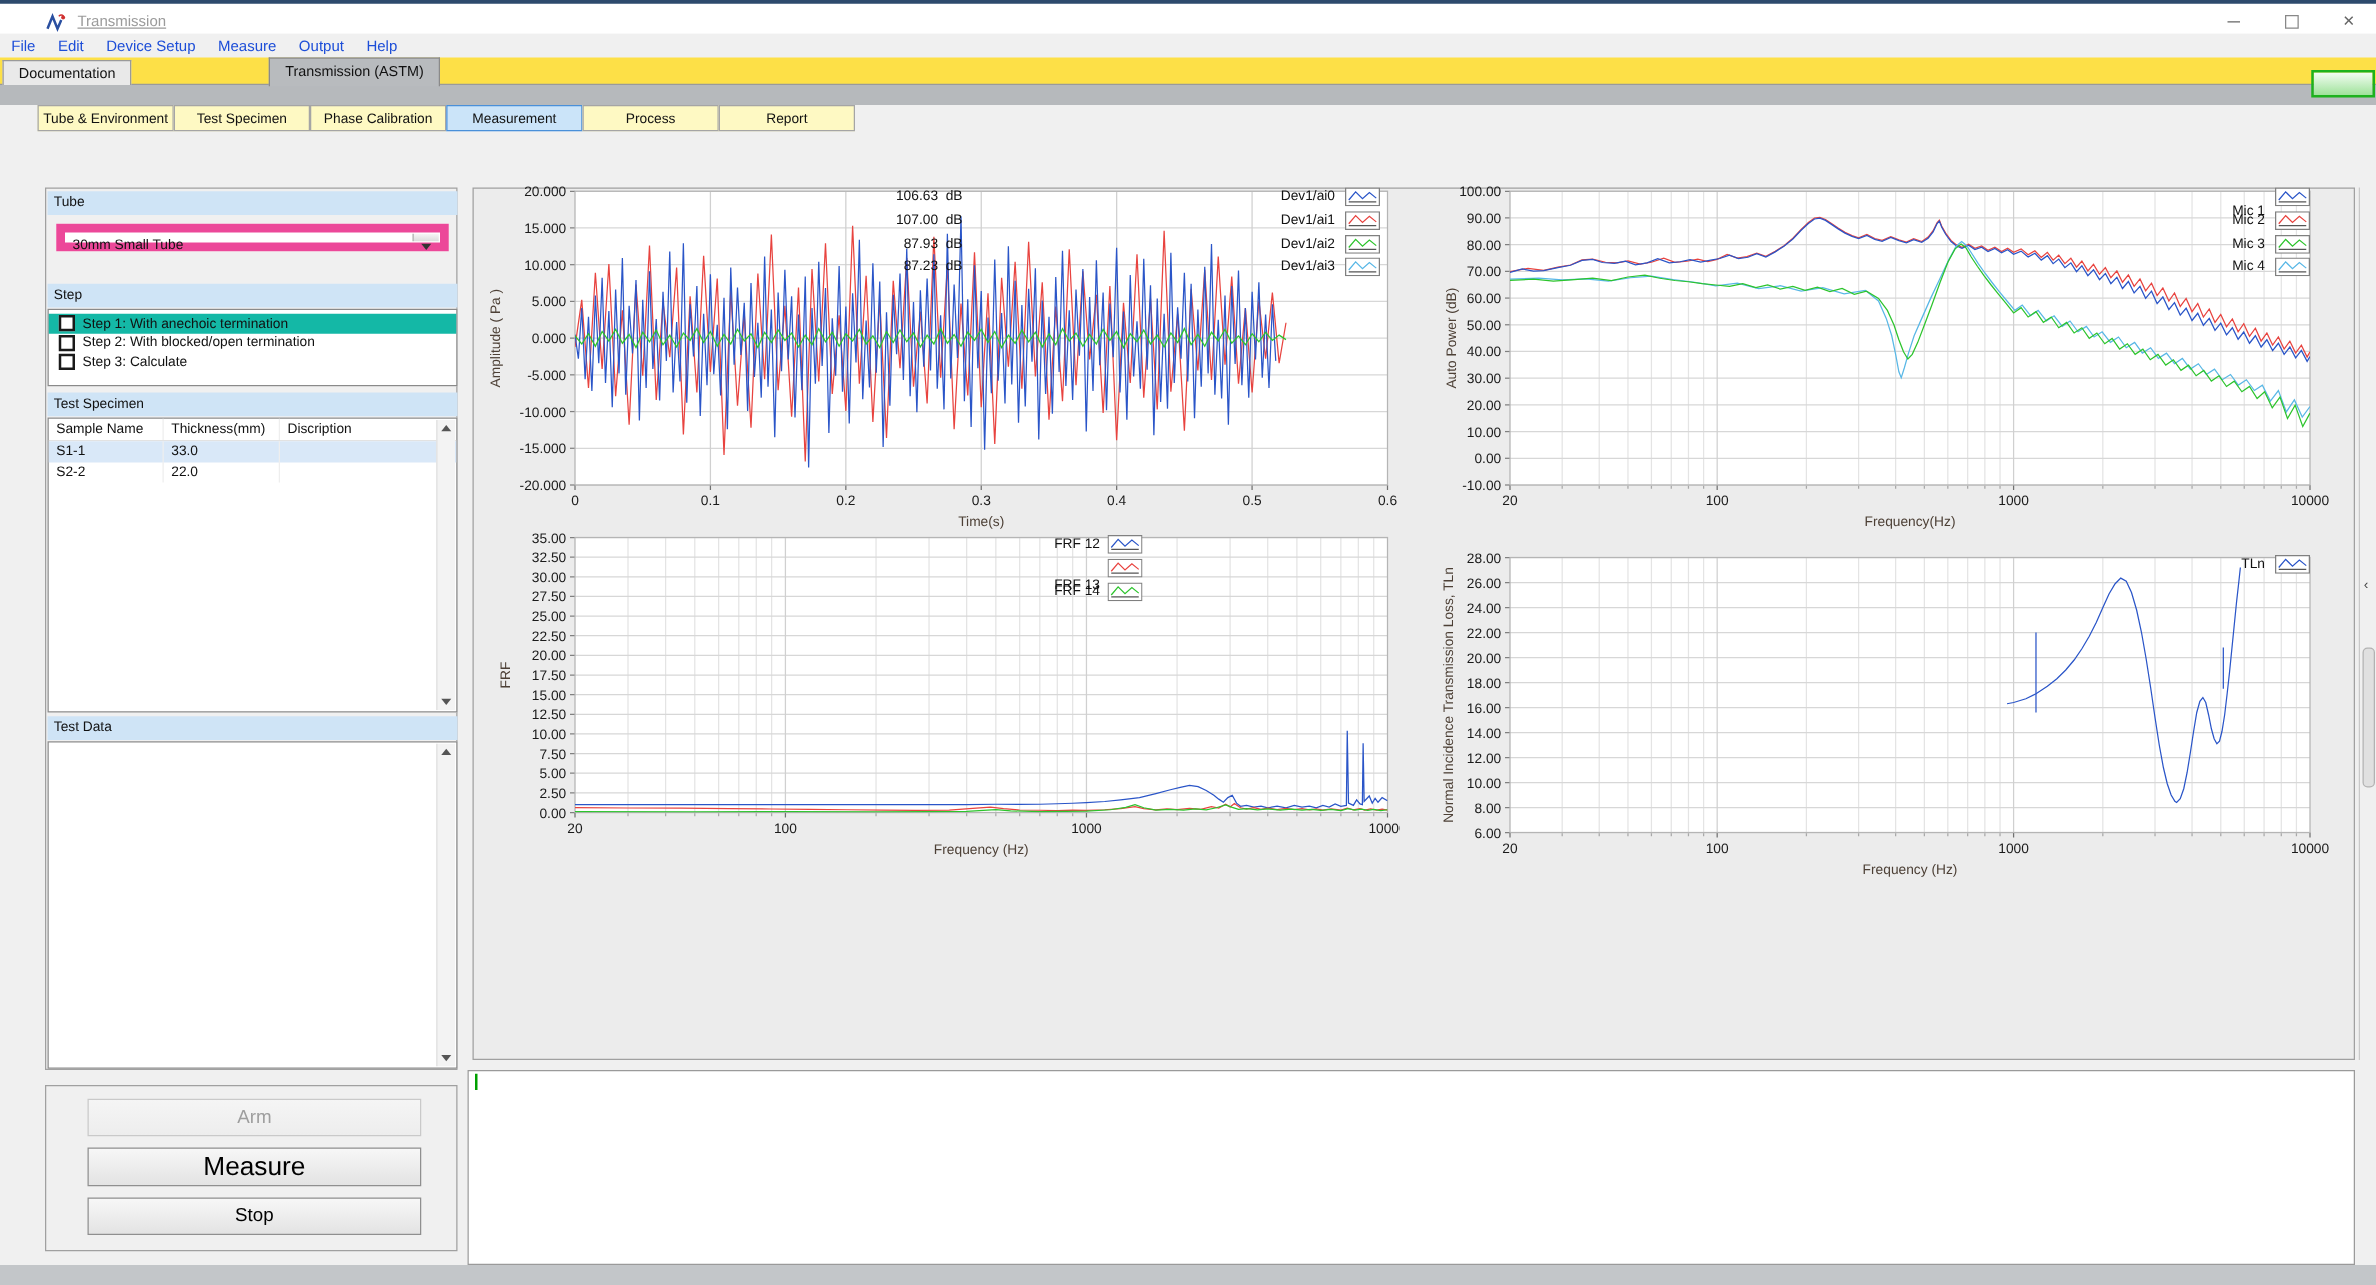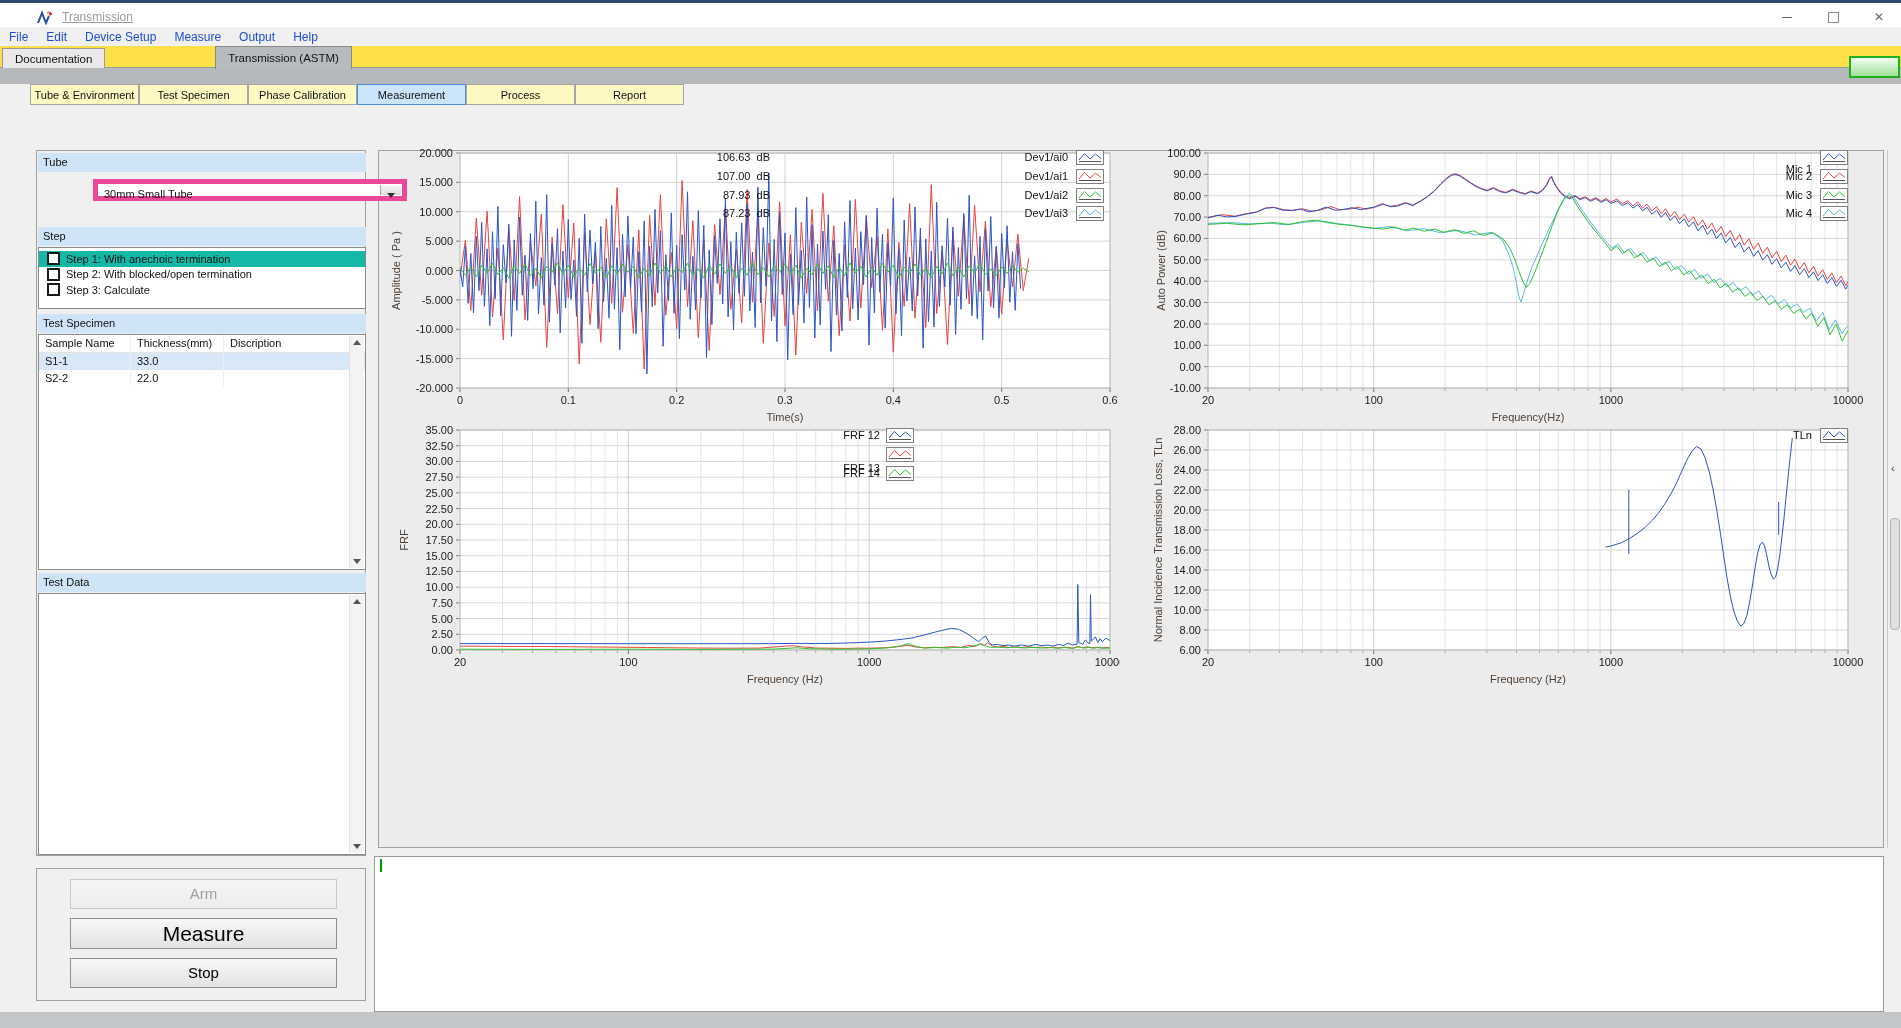--- a/index.html
+++ b/index.html
@@ -31,21 +31,21 @@
   #output-panel{left:374px;top:856px;width:1510px;height:156px;background:#fff;border:1px solid #9a9a9a;box-sizing:border-box;}
   #output-caret{left:380px;top:859px;width:2px;height:13px;background:#00a000;}
   #bottomstrip{left:0;top:1012px;width:1901px;height:16px;background:#c3c6c9;}
   
   #rstrip{left:1887px;top:150px;width:14px;height:698px;background:#f0f0f0;border-left:1px solid #c9c9c9;box-sizing:border-box;}
   #rstrip .chev{position:absolute;left:3px;top:312px;font-size:11px;color:#444;}
   #rstrip .thumb{position:absolute;left:2px;top:368px;width:8px;height:110px;background:#e0e0e0;border:1px solid #b2b2b2;border-radius:4px;}
   
   #sidebar{left:36px;top:150px;width:330px;height:706px;}
   .hdr{position:absolute;left:1px;width:328px;height:19px;line-height:19px;background:#cfe4f6;font-size:11px;padding-left:5px;box-sizing:border-box;}
-  #combo{left:8px;top:28px;width:314px;height:22px;background:#fff;border:5px solid #ec4899;box-sizing:border-box;font-size:11px;line-height:20px;padding-left:6px;margin-left:48px;}
+  #combo{left:8px;top:28px;width:314px;height:22px;background:#fff;border:7px solid #ec4899;box-sizing:border-box;font-size:11px;line-height:20px;padding-left:6px;}
   #combo .dd{position:absolute;right:1px;top:1px;bottom:1px;width:20px;background:linear-gradient(#f6f6f6,#dcdcdc);border-left:1px solid #aaa;}
   #combo .dd:after{content:"";position:absolute;left:6px;top:8px;border:4px solid transparent;border-top:5px solid #333;}
   .listbox{position:absolute;left:1px;width:328px;background:#fff;border:1px solid #8a8a8a;box-sizing:border-box;}
   .steprow{height:15.5px;display:flex;align-items:center;font-size:11px;padding-left:8px;}
   .steprow.sel{background:#14b8a6;}
   .cb{width:9px;height:9px;border:2px solid #1a1a1a;background:#fff;margin-right:6px;flex:0 0 auto;}
   .scol{position:absolute;right:1px;top:1px;bottom:1px;width:14px;background:#f3f3f3;border-left:1px solid #e0e0e0;}
   .sarrow{position:absolute;left:3px;width:0;height:0;border-left:4px solid transparent;border-right:4px solid transparent;}
   .up{top:4px;border-bottom:5px solid #555;}
   .dn{bottom:4px;border-top:5px solid #555;}
@@ -503,21 +503,21 @@
           <polyline points="3,10 8.5,3.5 14,9 19.5,4 25,8.5" fill="none" stroke="#2a55c8"></polyline>
         </svg></div><div class="lgd-label" style="top: 42px; right: 240px; width: 110px;">FRF 13</div><div class="lgd-icon" style="left: 508px; top: 26.8px;"><svg width="28" height="15">
           <rect x="0.5" y="0.5" width="27" height="14" fill="#fff" stroke="#808080"></rect>
           <line x1="3" y1="11.5" x2="25" y2="11.5" stroke="#555"></line>
           <polyline points="3,10 8.5,3.5 14,9 19.5,4 25,8.5" fill="none" stroke="#e8433f"></polyline>
         </svg></div><div class="lgd-label" style="top: 46.6px; right: 240px; width: 110px;">FRF 14</div><div class="lgd-icon" style="left: 508px; top: 45.6px;"><svg width="28" height="15">
           <rect x="0.5" y="0.5" width="27" height="14" fill="#fff" stroke="#808080"></rect>
           <line x1="3" y1="11.5" x2="25" y2="11.5" stroke="#555"></line>
           <polyline points="3,10 8.5,3.5 14,9 19.5,4 25,8.5" fill="none" stroke="#2cc42c"></polyline>
         </svg></div></div>
-    <div class="chart" style="left: 1120px; top: 420px; width: 764px; height: 270px;"><svg width="764" height="270">
+    <div class="chart" style="left: 1120px; top: 436px; width: 764px; height: 270px;"><svg width="764" height="270">
         <rect x="88" y="10" width="640" height="220" fill="#ffffff"></rect>
         <line x1="129.75607939865236" y1="10" x2="129.75607939865236" y2="230" stroke="#e4e4e4" stroke-width="1"></line>
         <line x1="129.75607939865236" y1="230" x2="129.75607939865236" y2="233" stroke="#a8a8a8" stroke-width="1"></line>
         <line x1="159.38248921456415" y1="10" x2="159.38248921456415" y2="230" stroke="#e4e4e4" stroke-width="1"></line>
         <line x1="159.38248921456415" y1="230" x2="159.38248921456415" y2="233" stroke="#a8a8a8" stroke-width="1"></line>
         <line x1="182.36251797572643" y1="10" x2="182.36251797572643" y2="230" stroke="#e4e4e4" stroke-width="1"></line>
         <line x1="182.36251797572643" y1="230" x2="182.36251797572643" y2="233" stroke="#a8a8a8" stroke-width="1"></line>
         <line x1="201.13856861321653" y1="10" x2="201.13856861321653" y2="230" stroke="#e4e4e4" stroke-width="1"></line>
         <line x1="201.13856861321653" y1="230" x2="201.13856861321653" y2="233" stroke="#a8a8a8" stroke-width="1"></line>
         <line x1="217.0134932306663" y1="10" x2="217.0134932306663" y2="230" stroke="#e4e4e4" stroke-width="1"></line>

